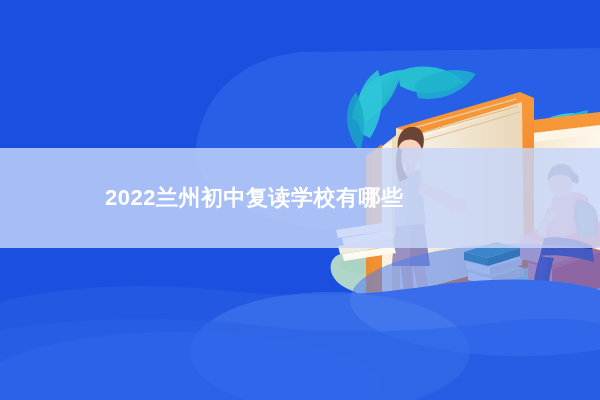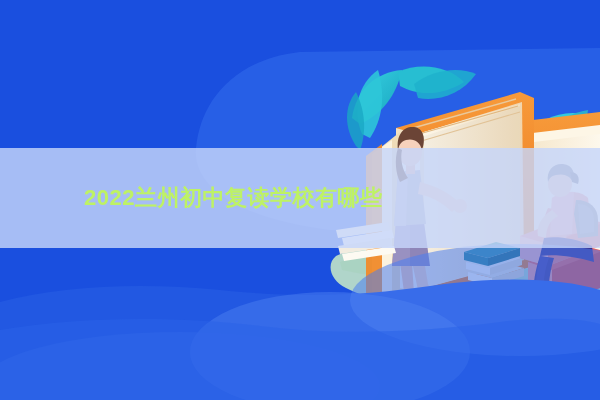--- a/index.html
+++ b/index.html
@@ -28,24 +28,24 @@
     left: 0;
     top: 148px;
     width: 600px;
     height: 100px;
     background: rgba(198, 214, 250, 0.82);
     display: flex;
     align-items: center;
     pointer-events: none;
   }
   #title-text {
-    margin-left: 84px;
+    margin-left: 105px;
     font-size: 22px;
     font-weight: bold;
-    color: #bef264;
+    color: #ffffff;
     letter-spacing: 0.5px;
     white-space: nowrap;
     line-height: 1;
   }
 </style>
 </head>
 <body>
 
 <div id="banner">
 

